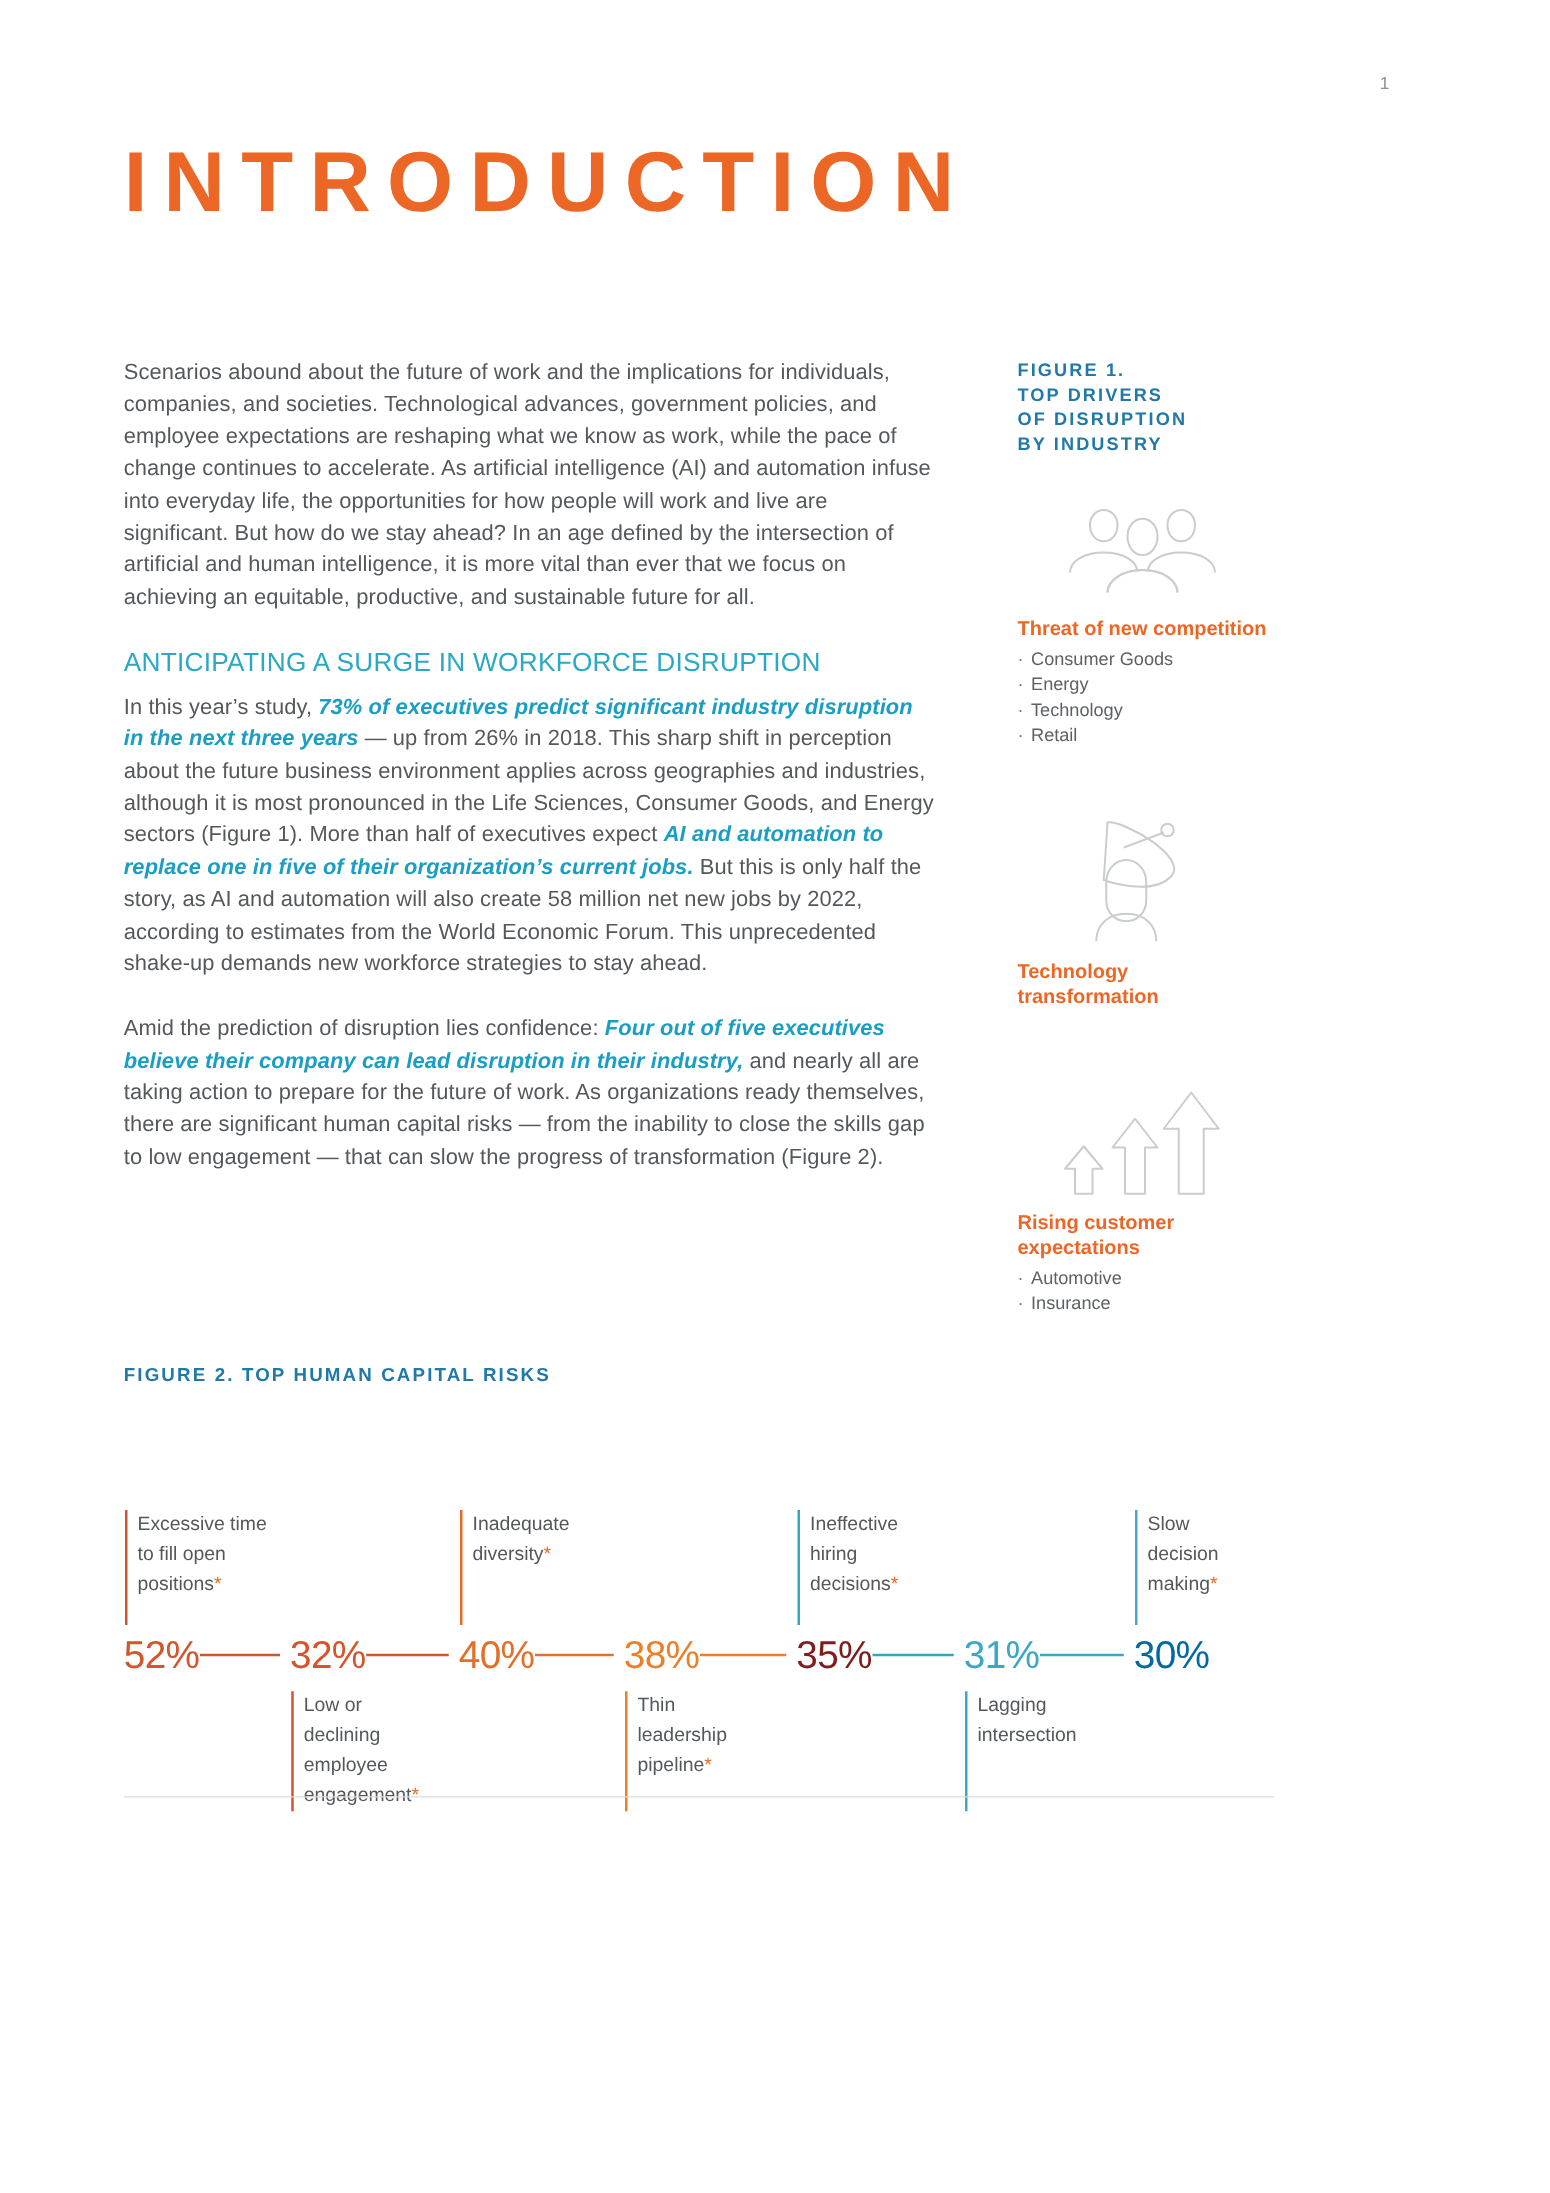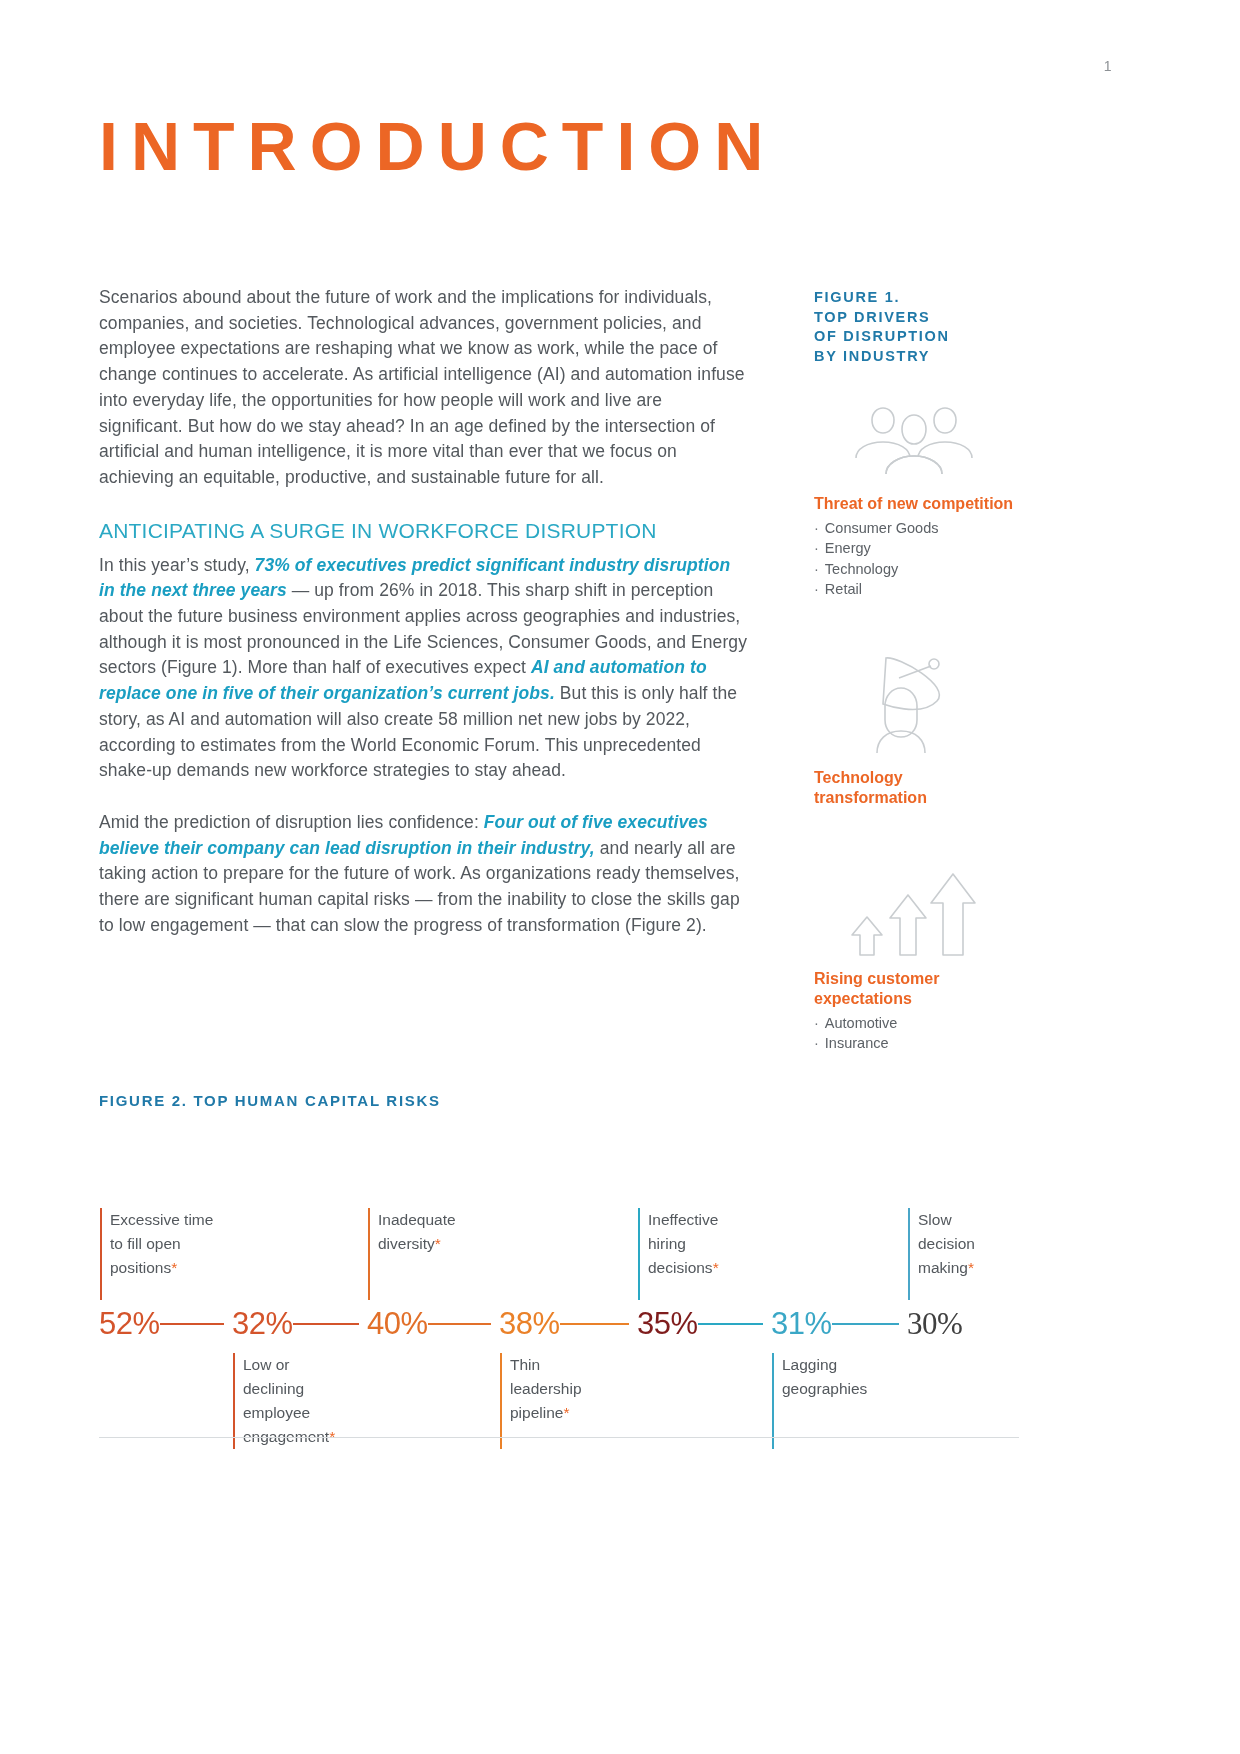--- a/index.html
+++ b/index.html
@@ -331,32 +331,32 @@
             <div>hiring</div>
             <div>decisions<span class="star">*</span></div>
           </div>
           <div class="pct" style="color: #7f1d1d;">35%</div>
         </div>
         <div class="node" style="left: 672px;">
           <div class="connector" style="left: 61px; width: 67px; background: rgb(58, 167, 198);"></div>
           <div class="stem down" style="background: rgb(58, 167, 198);"></div>
           <div class="lbl down">
             <div>Lagging</div>
-            <div>geographies</div>
+            <div>intersection</div>
           </div>
           <div class="pct" style="color: rgb(58, 167, 198);">31%</div>
         </div>
         <div class="node" style="left: 808px;">
           <div class="stem up" style="background: rgb(74, 166, 200);"></div>
           <div class="lbl up">
             <div>Slow</div>
             <div>decision</div>
             <div>making<span class="star">*</span></div>
           </div>
-          <div class="pct" style="color: #404040; font-family: Liberation Serif, serif;">30%</div>
+          <div class="pct" style="color: #0369a1;">30%</div>
         </div>
       </div>
   </div>
 
   <div class="rule"></div>
 
 
 </div>
 
 </body></html>

